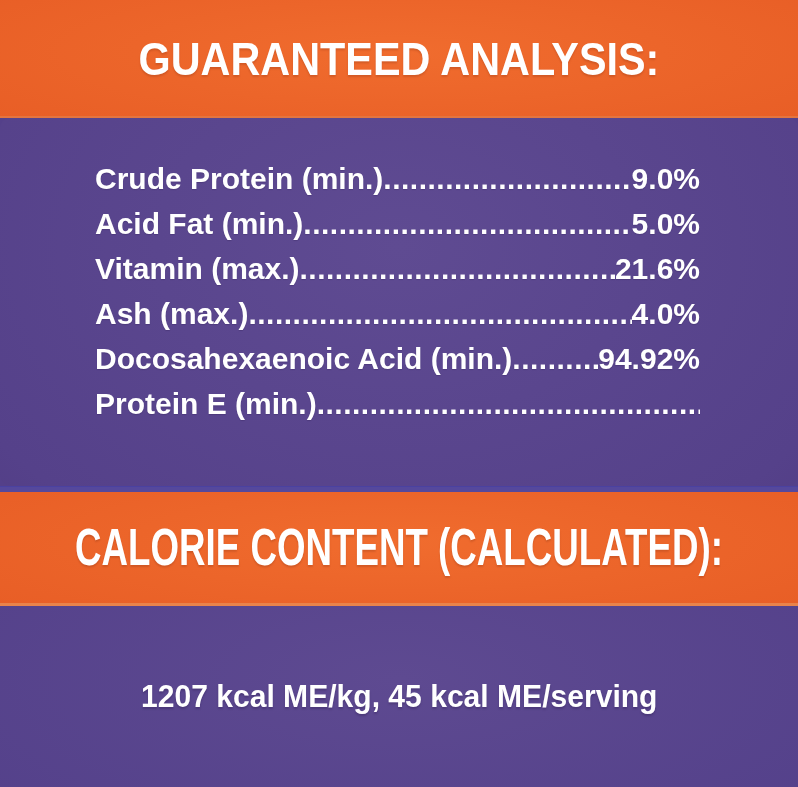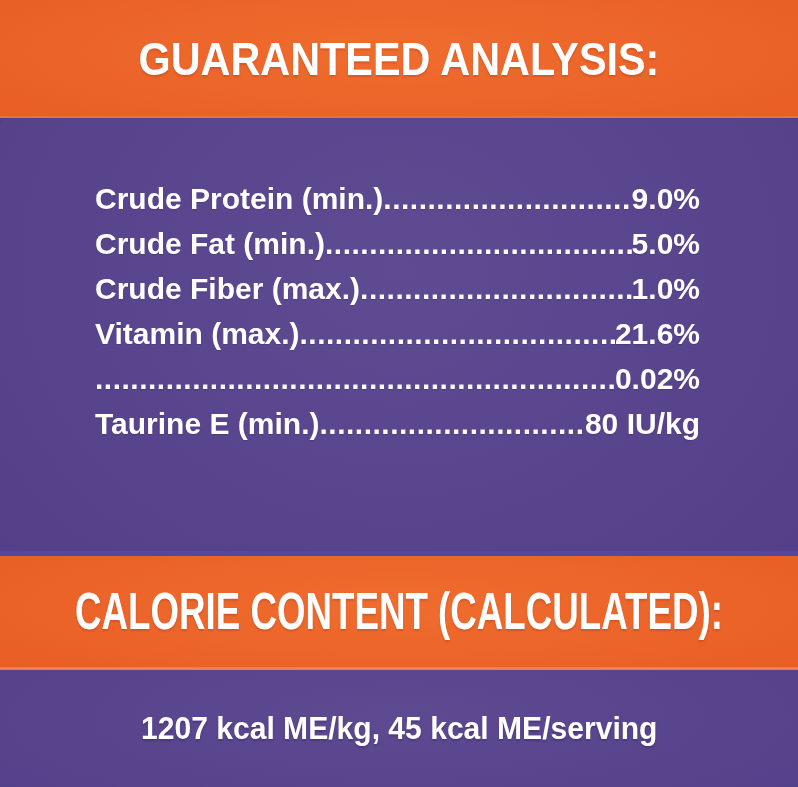--- a/index.html
+++ b/index.html
@@ -30,23 +30,23 @@
   }
   .h-ga { font-size: 47px; transform: scaleX(0.88); transform-origin: 50% 50%; }
   .h-cc { font-size: 51px; transform: scaleX(0.72); transform-origin: 50% 50%; }
 
   
   .panel {
     background: radial-gradient(110% 170% at 50% 35%, #5f4b92 0%, #55418a 55%, #462f73 100%);
     color: #ffffff;
   }
   .analysis {
-    height: 432px; flex: none;
+    height: 368px; flex: none;
     box-sizing: border-box;
-    padding: 58px 98px 0 95px;
+    padding: 38px 98px 0 95px;
     border-radius: 10px;
   }
   .divider-stripe {
     height: 6px; flex: none;
     background: #55489c;
     box-shadow: inset 0 1px 0 #4a41a0;
   }
   .footer {
     flex: 1;
     background: radial-gradient(130% 220% at 50% 40%, #5e4a91 0%, #53408a 55%, #472f75 100%);
@@ -87,47 +87,47 @@
 
   <section class="panel analysis">
 
     <div class="row">
       <span class="label">Crude Protein (min.)</span>
       <span class="leader" aria-hidden="true"></span>
       <span class="value">9.0%</span>
     </div>
 
     <div class="row">
-      <span class="label">Crude Fat (min.)</span>
+      <span class="label">Acid Fat (min.)</span>
       <span class="leader" aria-hidden="true"></span>
       <span class="value">5.0%</span>
     </div>
 
-    <div class="row">
-      <span class="label">Crude Fiber (max.)</span>
-      <span class="leader" aria-hidden="true"></span>
-      <span class="value">1.0%</span>
-    </div>
 
     <div class="row">
       <span class="label">Vitamin (max.)</span>
       <span class="leader" aria-hidden="true"></span>
       <span class="value">21.6%</span>
     </div>
 
-
     <div class="row">
+      <span class="label">Ash (max.)</span>
       <span class="leader" aria-hidden="true"></span>
-      <span class="value">0.02%</span>
+      <span class="value">4.0%</span>
     </div>
 
     <div class="row">
-      <span class="label">Taurine E (min.)</span>
+      <span class="label">Docosahexaenoic Acid (min.)</span>
       <span class="leader" aria-hidden="true"></span>
-      <span class="value">80 IU/kg</span>
+      <span class="value">94.92%</span>
+    </div>
+
+    <div class="row">
+      <span class="label">Protein E (min.)</span>
+      <span class="leader" aria-hidden="true"></span>
     </div>
 
 
   </section>
 
   <div class="divider-stripe"></div>
 
   <header class="band band-mid">
     <h2 class="band-title h-cc">CALORIE CONTENT (CALCULATED):</h2>
   </header>

